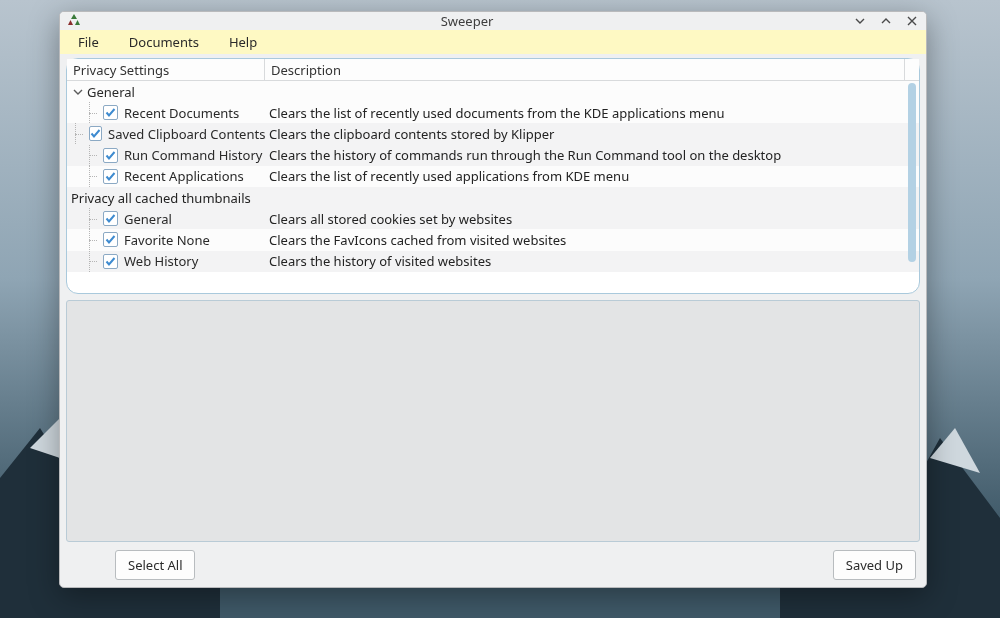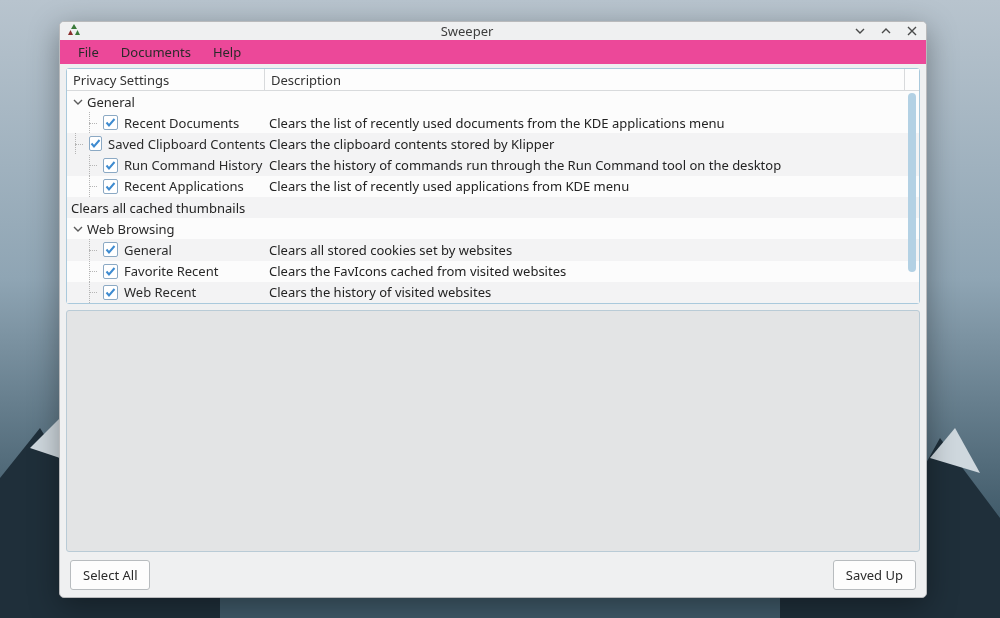--- a/index.html
+++ b/index.html
@@ -22,21 +22,21 @@
     width: 220px;
     height: 260px;
     z-index: 0;
   }
   .mtn-left { left: 0; }
   .mtn-right { right: 0; }
 
   .window {
     position: absolute;
     left: 59px;
-    top: 21px;
+    top: 11px;
     width: 868px;
     height: 577px;
     background: #eff0f1;
     border: 1px solid #b9babc;
     border-radius: 5px;
     box-shadow: 0 8px 30px rgba(0,0,0,.35);
     display: flex;
     flex-direction: column;
     overflow: hidden;
   }
@@ -59,31 +59,31 @@
     gap: 10px;
     align-items: center;
   }
   .winctl svg { display:block; }
   .winbtn { width:16px; height:16px; display:flex; align-items:center; justify-content:center; color:#4a4a4a; }
 
   .menubar {
     height: 26px;
     display: flex;
     align-items: center;
-    gap: 2px;
+    gap: 10px;
     padding: 0 8px;
-    background: #ec4899;
+    background: #fef9c3;
   }
   .menubar .menu-item { padding: 3px 10px; border-radius:3px; }
 
   .content {
     flex: 0 0 auto;
     margin: 4px 6px 0 6px;
     border: 1px solid #a9c9dc;
-    border-radius: 3px;
+    border-radius: 12px;
     background: #fff;
     height: 236px;
     position: relative;
     display: flex;
     flex-direction: column;
   }
   .tree-header {
     display: grid;
     grid-template-columns: 198px 1fr 14px;
     height: 22px;
@@ -161,20 +161,21 @@
     border: 1px solid #b9cbd6;
     border-radius: 3px;
     background: #e3e4e5;
   }
 
   .bottombar {
     flex: 0 0 auto;
     display:flex; align-items:center;
     padding: 8px 10px;
     gap: 8px;
+    margin-left: 45px;
   }
   .bottombar .spacer { flex:1 1 auto; }
   .btn {
     background:#fdfdfd;
     border:1px solid #b8bcbf;
     border-radius:3px;
     padding: 5px 12px;
     font: inherit;
     color:#2b2b2b;
   }
@@ -296,72 +297,61 @@
              <span class="checkbox">
        <svg width="11" height="11" viewBox="0 0 11 11">
          <path d="M1.5 5.5 L4 8.5 L9.5 2" fill="none" stroke="#3e8bd0" stroke-width="2"></path>
        </svg>
      </span>
              <span class="item-label">Recent Applications</span>
            </div>
            <div class="cell desc">Clears the list of recently used applications from KDE menu</div>
          </div>
           <div class="row odd">
-           <div class="cell desc">Clears all cached thumbnails</div>
+           <div class="cell desc">Privacy all cached thumbnails</div>
+         </div>
+          <div class="row odd">
+           <div class="cell">
+             <span class="item-indent">
+                <span class="branch"></span>
+              </span>
+             <span class="checkbox">
+       <svg width="11" height="11" viewBox="0 0 11 11">
+         <path d="M1.5 5.5 L4 8.5 L9.5 2" fill="none" stroke="#3e8bd0" stroke-width="2"></path>
+       </svg>
+     </span>
+             <span class="item-label">General</span>
+           </div>
+           <div class="cell desc">Clears all stored cookies set by websites</div>
          </div>
           <div class="row even">
-         <div class="cell">
-              <span class="group-arrow">
-       <svg width="10" height="10" viewBox="0 0 10 10">
-                  <path d="M1 3 L5 7 L9 3" fill="none" stroke="#5b5b5b" stroke-width="1.4"></path>
-                </svg>
-     </span>
-           <span class="group-label">Web Browsing</span>
-         </div>
-         <div class="cell desc"></div>
-       </div>
-          <div class="row odd">
-           <div class="cell">
-             <span class="item-indent">
-                <span class="branch"></span>
-              </span>
-             <span class="checkbox">
-       <svg width="11" height="11" viewBox="0 0 11 11">
-         <path d="M1.5 5.5 L4 8.5 L9.5 2" fill="none" stroke="#3e8bd0" stroke-width="2"></path>
-       </svg>
-     </span>
-             <span class="item-label">General</span>
-           </div>
-           <div class="cell desc">Clears all stored cookies set by websites</div>
-         </div>
-          <div class="row even">
-           <div class="cell">
-             <span class="item-indent">
-                <span class="branch"></span>
-              </span>
-             <span class="checkbox">
-       <svg width="11" height="11" viewBox="0 0 11 11">
-         <path d="M1.5 5.5 L4 8.5 L9.5 2" fill="none" stroke="#3e8bd0" stroke-width="2"></path>
-       </svg>
-     </span>
-             <span class="item-label">Favorite Recent</span>
+           <div class="cell">
+             <span class="item-indent">
+                <span class="branch"></span>
+              </span>
+             <span class="checkbox">
+       <svg width="11" height="11" viewBox="0 0 11 11">
+         <path d="M1.5 5.5 L4 8.5 L9.5 2" fill="none" stroke="#3e8bd0" stroke-width="2"></path>
+       </svg>
+     </span>
+             <span class="item-label">Favorite None</span>
            </div>
            <div class="cell desc">Clears the FavIcons cached from visited websites</div>
          </div>
           <div class="row odd">
            <div class="cell">
              <span class="item-indent">
                 <span class="branch"></span>
               </span>
              <span class="checkbox">
        <svg width="11" height="11" viewBox="0 0 11 11">
          <path d="M1.5 5.5 L4 8.5 L9.5 2" fill="none" stroke="#3e8bd0" stroke-width="2"></path>
        </svg>
      </span>
-             <span class="item-label">Web Recent</span>
+             <span class="item-label">Web History</span>
            </div>
            <div class="cell desc">Clears the history of visited websites</div>
          </div>
         </div>
       <div class="scrollbar">
         <div class="thumb"></div>
       </div>
     </div>
   </div>
 

